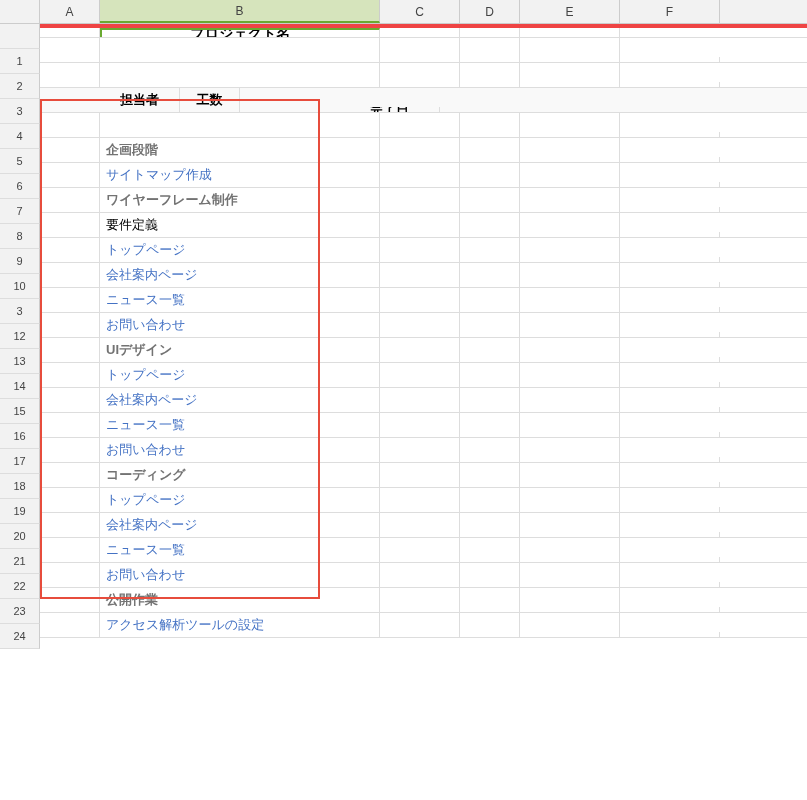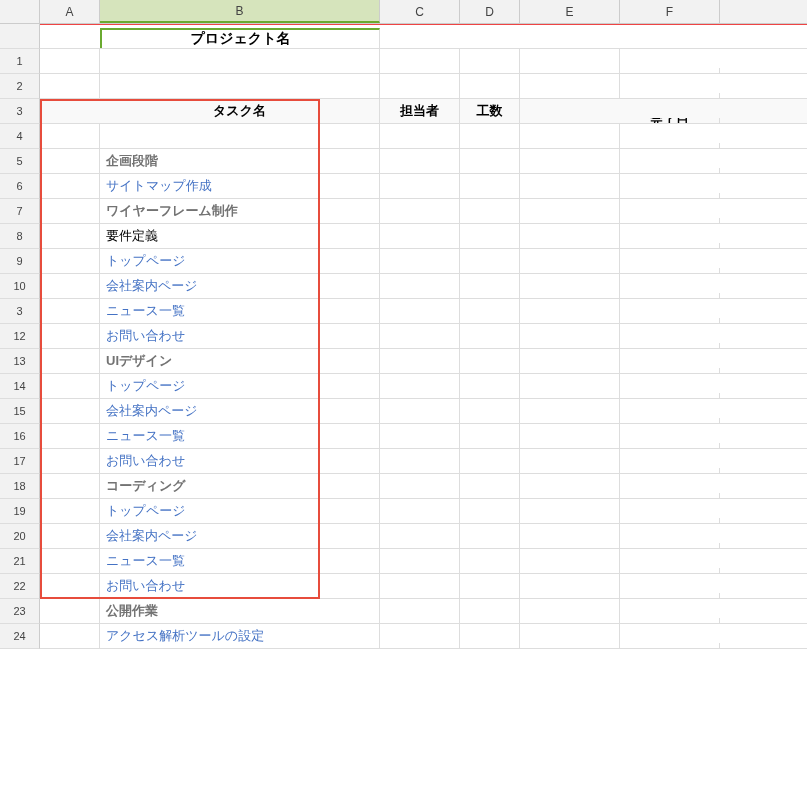--- a/index.html
+++ b/index.html
@@ -196,21 +196,21 @@
         <div class="row-num">19</div>
         <div class="row-num">20</div>
         <div class="row-num">21</div>
         <div class="row-num">22</div>
         <div class="row-num">23</div>
         <div class="row-num">24</div>
       </div>
 
       <div class="data-grid">
 
-        <div class="grid-row" style="height:25px; border-top: 1px solid #ef4444; align-items: flex-end;">
+        <div class="grid-row" style="height:14px; border-top: 4px solid #ef4444;">
           <div class="cell cell-a"></div>
           <div class="cell cell-b title-cell" style="font-weight:bold; font-size:14px; justify-content:center; border-top:2px solid #6aaa30; border-left:2px solid #6aaa30;">プロジェクト名</div>
           <div class="cell cell-c"></div>
           <div class="cell cell-d"></div>
           <div class="cell cell-e"></div>
           <div class="cell cell-f"></div>
         </div>
 
         <div class="grid-row">
           <div class="cell cell-a"></div>
@@ -225,21 +225,20 @@
           <div class="cell cell-a"></div>
           <div class="cell cell-b"></div>
           <div class="cell cell-c"></div>
           <div class="cell cell-d"></div>
           <div class="cell cell-e"></div>
           <div class="cell cell-f"></div>
         </div>
 
         <div class="grid-row" style="background:#f9f9f9;">
           <div class="cell cell-a" style="font-weight:normal; justify-content:center;margin-top:25px;">No.</div>
-          <div class="cell cell-b" style="font-weight:bold; justify-content:center;">タスク名</div>
           <div class="cell cell-c" style="font-weight:bold; justify-content:center;">担当者</div>
           <div class="cell cell-d" style="font-weight:bold; justify-content:center;">工数</div>
           <div class="cell cell-e" style="font-weight:bold; justify-content:center;margin-top:40px;">開始日</div>
           <div class="cell cell-f" style="font-weight:bold; justify-content:center;">完了日</div>
         </div>
 
         <div class="grid-row">
           <div class="cell cell-a"></div>
           <div class="cell cell-b"></div>
           <div class="cell cell-c"></div>

